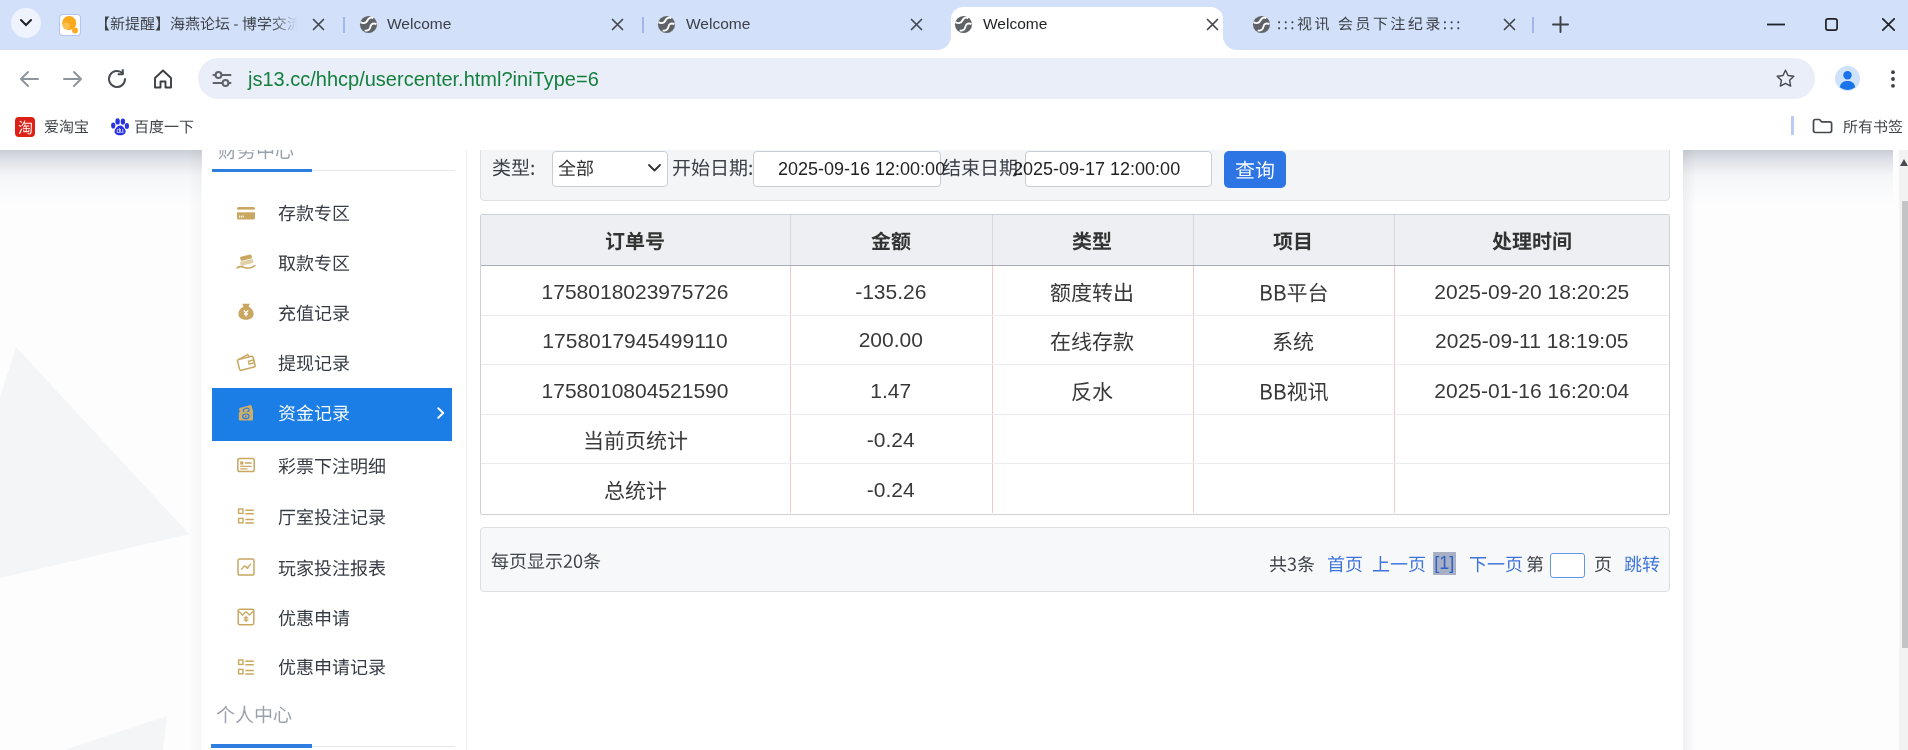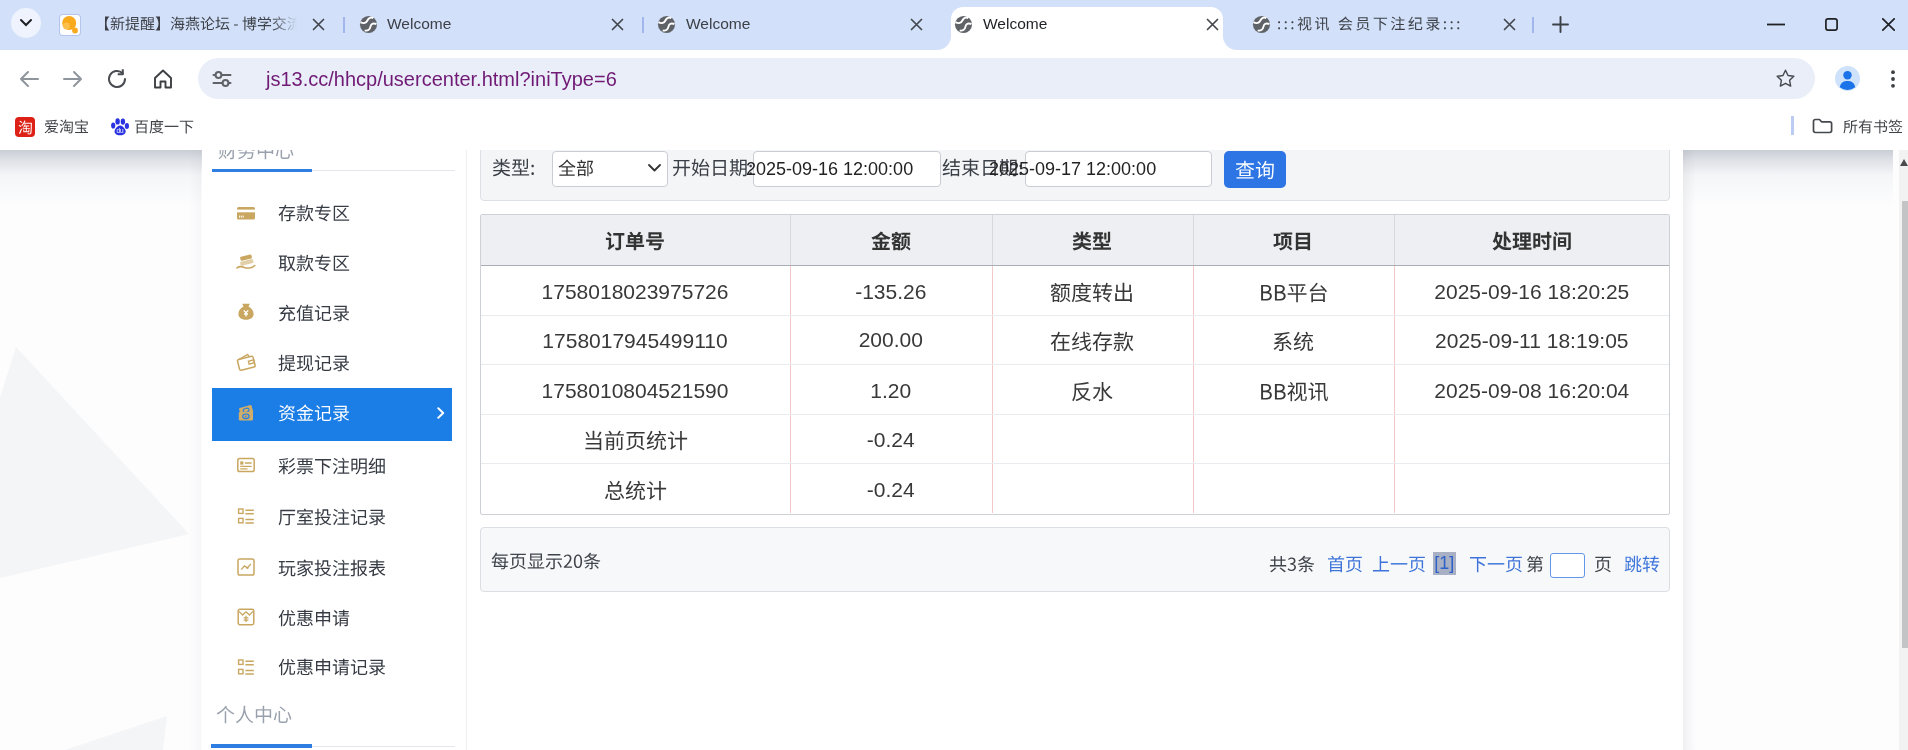--- a/index.html
+++ b/index.html
@@ -244,21 +244,21 @@
   </svg>
 <svg style="position:absolute;left:152px;top:68px;z-index:51" width="22" height="22" viewBox="0 0 22 22">
     <path d="M3 10 L11 2.5 L19 10 L19 19.5 L13.5 19.5 L13.5 13.5 L8.5 13.5 L8.5 19.5 L3 19.5 Z" stroke="#3c4043" stroke-width="1.9" fill="none" stroke-linejoin="round"></path>
   </svg>
 <div style="position:absolute;left:198px;top:58px;width:1617px;height:41px;border-radius:20.5px;background:#e9eef9;z-index:50"></div>
 <svg style="position:absolute;left:211px;top:68px;z-index:51" width="22" height="22" viewBox="0 0 22 22">
     <path d="M2.5 7 L19.5 7 M2.5 15 L19.5 15" stroke="#5f6368" stroke-width="2" fill="none" stroke-linecap="round"></path>
     <circle cx="7.5" cy="7" r="2.9" fill="#e9eef9" stroke="#5f6368" stroke-width="2"></circle>
     <circle cx="14.5" cy="15" r="2.9" fill="#e9eef9" stroke="#5f6368" stroke-width="2"></circle>
   </svg>
-<div style="position:absolute;left:266px;top:68px;z-index:51;font:20px 'Liberation Sans',sans-serif;color:#701a75">js13.cc/hhcp/usercenter.html?iniType=6</div>
+<div style="position:absolute;left:248px;top:68px;z-index:51;font:20px 'Liberation Sans',sans-serif;color:#15803d">js13.cc/hhcp/usercenter.html?iniType=6</div>
 <svg style="position:absolute;left:1775px;top:68px;z-index:51" width="21" height="21" viewBox="0 0 24 24">
     <path d="M12 2.5 L14.9 8.6 L21.5 9.5 L16.7 14.1 L17.9 20.7 L12 17.5 L6.1 20.7 L7.3 14.1 L2.5 9.5 L9.1 8.6 Z" stroke="#44484d" stroke-width="1.6" fill="none" stroke-linejoin="round"></path>
   </svg>
 <svg style="position:absolute;left:1835px;top:65.5px;z-index:51" width="25" height="25" viewBox="0 0 25 25">
     <circle cx="12.5" cy="12.5" r="12.5" fill="#cfe2fb"></circle>
     <circle cx="12.5" cy="9.3" r="4.2" fill="#1a73e8"></circle>
     <path d="M4.8 21.3 C5.4 16.9 8.6 15.1 12.5 15.1 C16.4 15.1 19.6 16.9 20.2 21.3 A 12.5 12.5 0 0 1 4.8 21.3 Z" fill="#1a73e8"></path>
   </svg>
 <svg style="position:absolute;left:1890px;top:70px;z-index:51" width="6" height="18" viewBox="0 0 6 18">
     <circle cx="3" cy="2.2" r="1.9" fill="#3c4043"></circle>
@@ -514,32 +514,32 @@
 <div style="position:absolute;left:671.5px;top:158.0px;width:80.6px;height:19px;z-index:12;"><svg width="80.6" height="19" viewBox="0 -880 4240 1000" fill="#3a3f47">
       <g transform="scale(1 -1)">
         <use href="#r5f00" x="0"></use>
         <use href="#r59cb" x="1000"></use>
         <use href="#r65e5" x="2000"></use>
         <use href="#r671f" x="3000"></use>
         <use href="#r3a" x="4000"></use>
       </g>
     </svg></div>
 <div style="position:absolute;left:753px;top:151px;width:188px;height:36px;background:#fff;border:1px solid #c9cdd3;border-radius:4px;box-sizing:border-box;z-index:12"></div>
-<div style="position:absolute;left:746px;top:151.5px;width:178px;height:35px;display:flex;align-items:center;z-index:13;font:18px 'Liberation Sans',sans-serif;color:#222">2025-09-16 12:00:00</div>
+<div style="position:absolute;left:778px;top:151.5px;width:178px;height:35px;display:flex;align-items:center;z-index:13;font:18px 'Liberation Sans',sans-serif;color:#222">2025-09-16 12:00:00</div>
 <div style="position:absolute;left:941.5px;top:158.0px;width:80.6px;height:19px;z-index:12;"><svg width="80.6" height="19" viewBox="0 -880 4240 1000" fill="#3a3f47">
       <g transform="scale(1 -1)">
         <use href="#r7ed3" x="0"></use>
         <use href="#r675f" x="1000"></use>
         <use href="#r65e5" x="2000"></use>
         <use href="#r671f" x="3000"></use>
         <use href="#r3a" x="4000"></use>
       </g>
     </svg></div>
 <div style="position:absolute;left:1025px;top:151px;width:187px;height:36px;background:#fff;border:1px solid #c9cdd3;border-radius:4px;box-sizing:border-box;z-index:12"></div>
-<div style="position:absolute;left:989px;top:151.5px;width:177px;height:35px;display:flex;align-items:center;z-index:13;font:18px 'Liberation Sans',sans-serif;color:#222">2025-09-17 12:00:00</div>
+<div style="position:absolute;left:1013px;top:151.5px;width:177px;height:35px;display:flex;align-items:center;z-index:13;font:18px 'Liberation Sans',sans-serif;color:#222">2025-09-17 12:00:00</div>
 <div style="position:absolute;left:1224px;top:151px;width:62px;height:37px;background:#2d74e4;border-radius:5px;z-index:12"></div>
 <div style="position:absolute;left:1235.0px;top:159.5px;width:40.0px;height:20px;z-index:13;"><svg width="40.0" height="20" viewBox="0 -880 2000 1000" fill="#ffffff">
       <g transform="scale(1 -1)">
         <use href="#r67e5" x="0"></use>
         <use href="#r8be2" x="1000"></use>
       </g>
     </svg></div>
 <div style="position:absolute;left:480px;top:213.5px;width:1190px;height:301.0px;background:#fff;border:1px solid #cdd0d5;border-radius:2px;box-sizing:border-box;z-index:11"></div>
 <div style="position:absolute;left:481px;top:214.5px;width:1188px;height:50.5px;background:#edeff2;z-index:12"></div>
 <div style="position:absolute;left:481px;top:265.0px;width:1188px;height:1.4px;background:#a9aeb5;z-index:13"></div>
@@ -599,55 +599,55 @@
       </g>
     </svg></div>
 <div style="position:absolute;left:1258.5px;top:281.9px;width:69.6px;height:21px;z-index:14;"><svg width="69.6" height="21" viewBox="0 -880 3314 1000" fill="#383838">
       <g transform="scale(1 -1)">
         <use href="#r42" x="0"></use>
         <use href="#r42" x="657"></use>
         <use href="#r5e73" x="1314"></use>
         <use href="#r53f0" x="2314"></use>
       </g>
     </svg></div>
-<div style="position:absolute;left:1381.8px;top:281.9px;width:300px;height:20px;display:flex;align-items:center;justify-content:center;z-index:14;font:21px 'Liberation Sans',sans-serif;color:#383838">2025-09-16 18:20:25</div>
+<div style="position:absolute;left:1381.8px;top:281.9px;width:300px;height:20px;display:flex;align-items:center;justify-content:center;z-index:14;font:21px 'Liberation Sans',sans-serif;color:#383838">2025-09-20 18:20:25</div>
 <div style="position:absolute;left:485.0px;top:330.9px;width:300px;height:20px;display:flex;align-items:center;justify-content:center;z-index:14;font:21px 'Liberation Sans',sans-serif;color:#383838">1758017945499110</div>
 <div style="position:absolute;left:740.8px;top:330px;width:300px;height:20px;display:flex;align-items:center;justify-content:center;z-index:14;font:21px 'Liberation Sans',sans-serif;color:#383838">200.00</div>
 <div style="position:absolute;left:1050.2px;top:330.9px;width:84.0px;height:21px;z-index:14;"><svg width="84.0" height="21" viewBox="0 -880 4000 1000" fill="#383838">
       <g transform="scale(1 -1)">
         <use href="#r5728" x="0"></use>
         <use href="#r7ebf" x="1000"></use>
         <use href="#r5b58" x="2000"></use>
         <use href="#r6b3e" x="3000"></use>
       </g>
     </svg></div>
 <div style="position:absolute;left:1272.2px;top:330.9px;width:42.0px;height:21px;z-index:14;"><svg width="42.0" height="21" viewBox="0 -880 2000 1000" fill="#383838">
       <g transform="scale(1 -1)">
         <use href="#r7cfb" x="0"></use>
         <use href="#r7edf" x="1000"></use>
       </g>
     </svg></div>
 <div style="position:absolute;left:1381.8px;top:330.9px;width:300px;height:20px;display:flex;align-items:center;justify-content:center;z-index:14;font:21px 'Liberation Sans',sans-serif;color:#383838">2025-09-11 18:19:05</div>
 <div style="position:absolute;left:485.0px;top:380.5px;width:300px;height:20px;display:flex;align-items:center;justify-content:center;z-index:14;font:21px 'Liberation Sans',sans-serif;color:#383838">1758010804521590</div>
-<div style="position:absolute;left:740.8px;top:380.5px;width:300px;height:20px;display:flex;align-items:center;justify-content:center;z-index:14;font:21px 'Liberation Sans',sans-serif;color:#383838">1.20</div>
+<div style="position:absolute;left:740.8px;top:380.5px;width:300px;height:20px;display:flex;align-items:center;justify-content:center;z-index:14;font:21px 'Liberation Sans',sans-serif;color:#383838">1.47</div>
 <div style="position:absolute;left:1071.2px;top:380.5px;width:42.0px;height:21px;z-index:14;"><svg width="42.0" height="21" viewBox="0 -880 2000 1000" fill="#383838">
       <g transform="scale(1 -1)">
         <use href="#r53cd" x="0"></use>
         <use href="#r6c34" x="1000"></use>
       </g>
     </svg></div>
 <div style="position:absolute;left:1258.5px;top:380.5px;width:69.6px;height:21px;z-index:14;"><svg width="69.6" height="21" viewBox="0 -880 3314 1000" fill="#383838">
       <g transform="scale(1 -1)">
         <use href="#r42" x="0"></use>
         <use href="#r42" x="657"></use>
         <use href="#r89c6" x="1314"></use>
         <use href="#r8baf" x="2314"></use>
       </g>
     </svg></div>
-<div style="position:absolute;left:1381.8px;top:380.5px;width:300px;height:20px;display:flex;align-items:center;justify-content:center;z-index:14;font:21px 'Liberation Sans',sans-serif;color:#383838">2025-09-08 16:20:04</div>
+<div style="position:absolute;left:1381.8px;top:380.5px;width:300px;height:20px;display:flex;align-items:center;justify-content:center;z-index:14;font:21px 'Liberation Sans',sans-serif;color:#383838">2025-01-16 16:20:04</div>
 <div style="position:absolute;left:582.5px;top:430.1px;width:105.0px;height:21px;z-index:14;"><svg width="105.0" height="21" viewBox="0 -880 5000 1000" fill="#383838">
       <g transform="scale(1 -1)">
         <use href="#r5f53" x="0"></use>
         <use href="#r524d" x="1000"></use>
         <use href="#r9875" x="2000"></use>
         <use href="#r7edf" x="3000"></use>
         <use href="#r8ba1" x="4000"></use>
       </g>
     </svg></div>
 <div style="position:absolute;left:740.8px;top:430.1px;width:300px;height:20px;display:flex;align-items:center;justify-content:center;z-index:14;font:21px 'Liberation Sans',sans-serif;color:#383838">-0.24</div>

